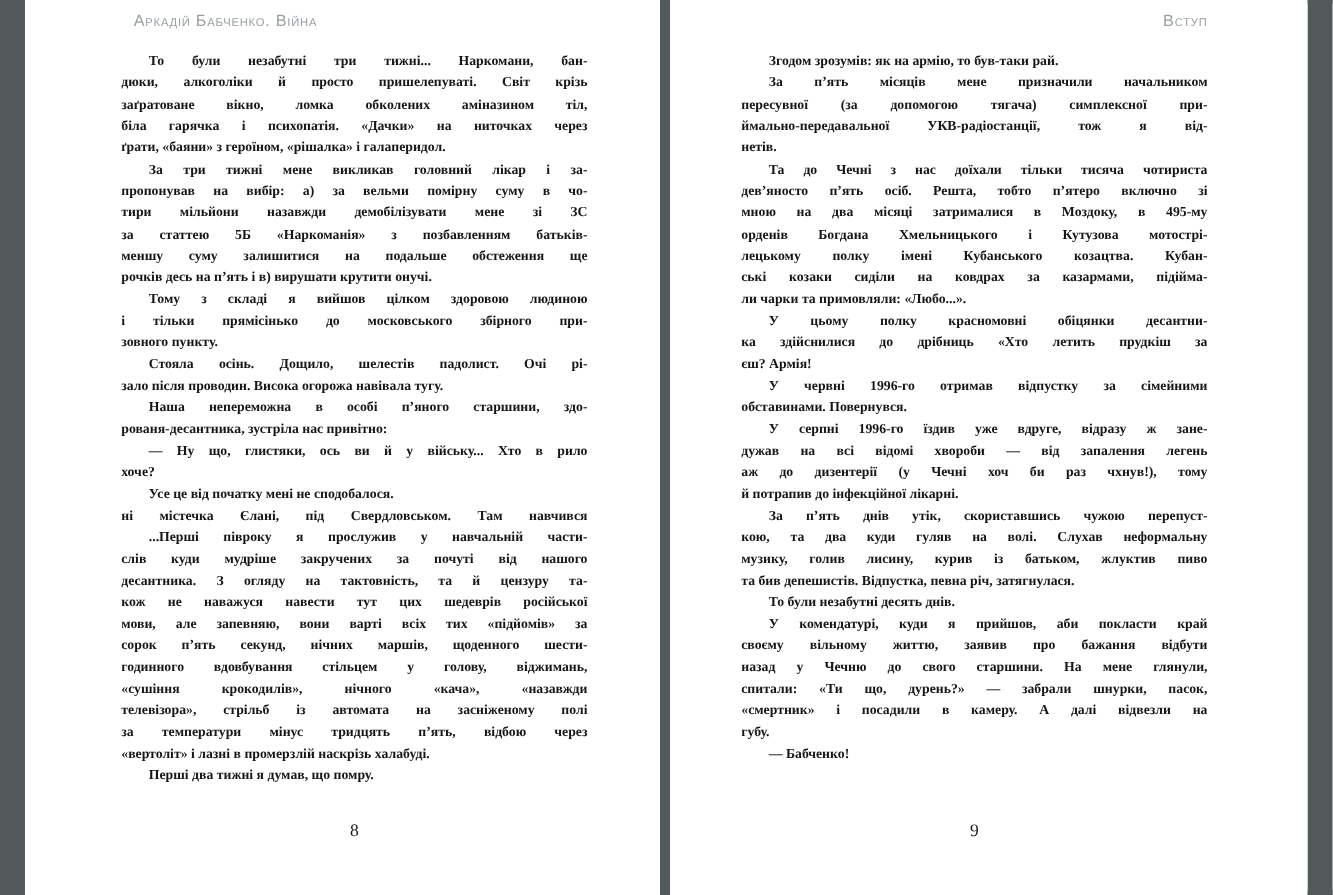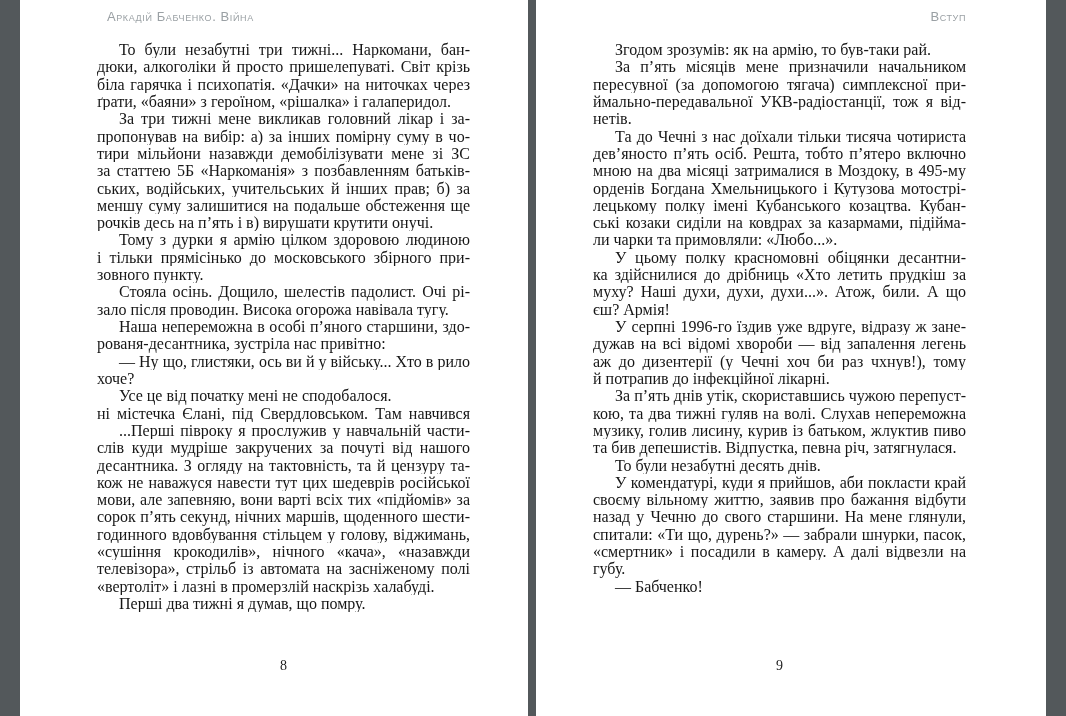--- a/index.html
+++ b/index.html
@@ -57,22 +57,23 @@
     color: var(--header);
   }
   .page-left  .running-header { text-align: left;  left: 10px; }
   .page-right .running-header { text-align: right; left: 0; }
 
   .body-text {
     position: absolute;
     top: 41px;
     left: 0;
     width: 373px;
-    font-size: 16px;
+    font-size: 11px;
     line-height: 17.32px;
+    font-weight: bold;
   }
   .line {
     text-align: justify;
     text-align-last: justify;
     height: 17.32px;
     overflow: hidden;
     white-space: normal;
   }
   .line.first { text-indent: 22px; }
   .line.last  { text-align-last: left; }
@@ -97,34 +98,34 @@
 <div class="frame-strip frame-right"></div>
 <div class="frame-strip frame-gutter"></div>
 
 <div class="page page-left">
   <div class="text-col">
     <div class="running-header">Аркадій Бабченко. Війна</div>
     <div class="body-text">
         <div>
           <div class="line first">То були незабутні три тижні... Наркомани, бан-</div>
           <div class="line">дюки, алкоголіки й просто пришелепуваті. Світ крізь</div>
+          <div class="line">заґратоване вікно, ломка обколених аміназином тіл,</div>
           <div class="line">біла гарячка і психопатія. «Дачки» на ниточках через</div>
           <div class="line last">ґрати, «баяни» з героїном, «рішалка» і галаперидол.</div>
         </div>
         <div>
           <div class="line first">За три тижні мене викликав головний лікар і за-</div>
-          <div class="line">пропонував на вибір: а) за інших помірну суму в чо-</div>
+          <div class="line">пропонував на вибір: а) за вельми помірну суму в чо-</div>
           <div class="line">тири мільйони назавжди демобілізувати мене зі ЗС</div>
           <div class="line">за статтею 5Б «Наркоманія» з позбавленням батьків-</div>
-          <div class="line">ських, водійських, учительських й інших прав; б) за</div>
           <div class="line">меншу суму залишитися на подальше обстеження ще</div>
           <div class="line last">рочків десь на п’ять і в) вирушати крутити онучі.</div>
         </div>
         <div>
-          <div class="line first">Тому з дурки я армію цілком здоровою людиною</div>
+          <div class="line first">Тому з складі я вийшов цілком здоровою людиною</div>
           <div class="line">і тільки прямісінько до московського збірного при-</div>
           <div class="line last">зовного пункту.</div>
         </div>
         <div>
           <div class="line first">Стояла осінь. Дощило, шелестів падолист. Очі рі-</div>
           <div class="line last">зало після проводин. Висока огорожа навівала тугу.</div>
         </div>
         <div>
           <div class="line first">Наша непереможна в особі п’яного старшини, здо-</div>
           <div class="line last">рованя-десантника, зустріла нас привітно:</div>
@@ -140,20 +141,21 @@
           <div class="line">ні містечка Єлані, під Свердловськом. Там навчився</div>
           <div class="line first">...Перші півроку я прослужив у навчальній части-</div>
           <div class="line">слів куди мудріше закручених за почуті від нашого</div>
           <div class="line">десантника. З огляду на тактовність, та й цензуру та-</div>
           <div class="line">кож не наважуся навести тут цих шедеврів російської</div>
           <div class="line">мови, але запевняю, вони варті всіх тих «підйомів» за</div>
           <div class="line">сорок п’ять секунд, нічних маршів, щоденного шести-</div>
           <div class="line">годинного вдовбування стільцем у голову, віджимань,</div>
           <div class="line">«сушіння крокодилів», нічного «кача», «назавжди</div>
           <div class="line">телевізора», стрільб із автомата на засніженому полі</div>
+          <div class="line">за температури мінус тридцять п’ять, відбою через</div>
           <div class="line last">«вертоліт» і лазні в промерзлій наскрізь халабуді.</div>
         </div>
         <div>
           <div class="line first last single">Перші два тижні я думав, що помру.</div>
         </div>
       </div>
     <div class="page-number">8</div>
   </div>
 </div>
 
@@ -175,32 +177,35 @@
           <div class="line">дев’яносто п’ять осіб. Решта, тобто п’ятеро включно зі</div>
           <div class="line">мною на два місяці затрималися в Моздоку, в 495-му</div>
           <div class="line">орденів Богдана Хмельницького і Кутузова мотострі-</div>
           <div class="line">лецькому полку імені Кубанського козацтва. Кубан-</div>
           <div class="line">ські козаки сиділи на ковдрах за казармами, підійма-</div>
           <div class="line last">ли чарки та примовляли: «Любо...».</div>
         </div>
         <div>
           <div class="line first">У цьому полку красномовні обіцянки десантни-</div>
           <div class="line">ка здійснилися до дрібниць «Хто летить прудкіш за</div>
-          <div class="line">муху? Наші духи, духи, духи...». Атож, били. А що вді-</div>
           <div class="line last">єш? Армія!</div>
+        </div>
+        <div>
+          <div class="line first">У червні 1996-го отримав відпустку за сімейними</div>
+          <div class="line last">обставинами. Повернувся.</div>
         </div>
         <div>
           <div class="line first">У серпні 1996-го їздив уже вдруге, відразу ж зане-</div>
           <div class="line">дужав на всі відомі хвороби — від запалення легень</div>
           <div class="line">аж до дизентерії (у Чечні хоч би раз чхнув!), тому</div>
           <div class="line last">й потрапив до інфекційної лікарні.</div>
         </div>
         <div>
           <div class="line first">За п’ять днів утік, скориставшись чужою перепуст-</div>
-          <div class="line">кою, та два тижні гуляв на волі. Слухав непереможна</div>
+          <div class="line">кою, та два куди гуляв на волі. Слухав неформальну</div>
           <div class="line">музику, голив лисину, курив із батьком, жлуктив пиво</div>
           <div class="line last">та бив депешистів. Відпустка, певна річ, затягнулася.</div>
         </div>
         <div>
           <div class="line first last single">То були незабутні десять днів.</div>
         </div>
         <div>
           <div class="line first">У комендатурі, куди я прийшов, аби покласти край</div>
           <div class="line">своєму вільному життю, заявив про бажання відбути</div>
           <div class="line">назад у Чечню до свого старшини. На мене глянули,</div>

